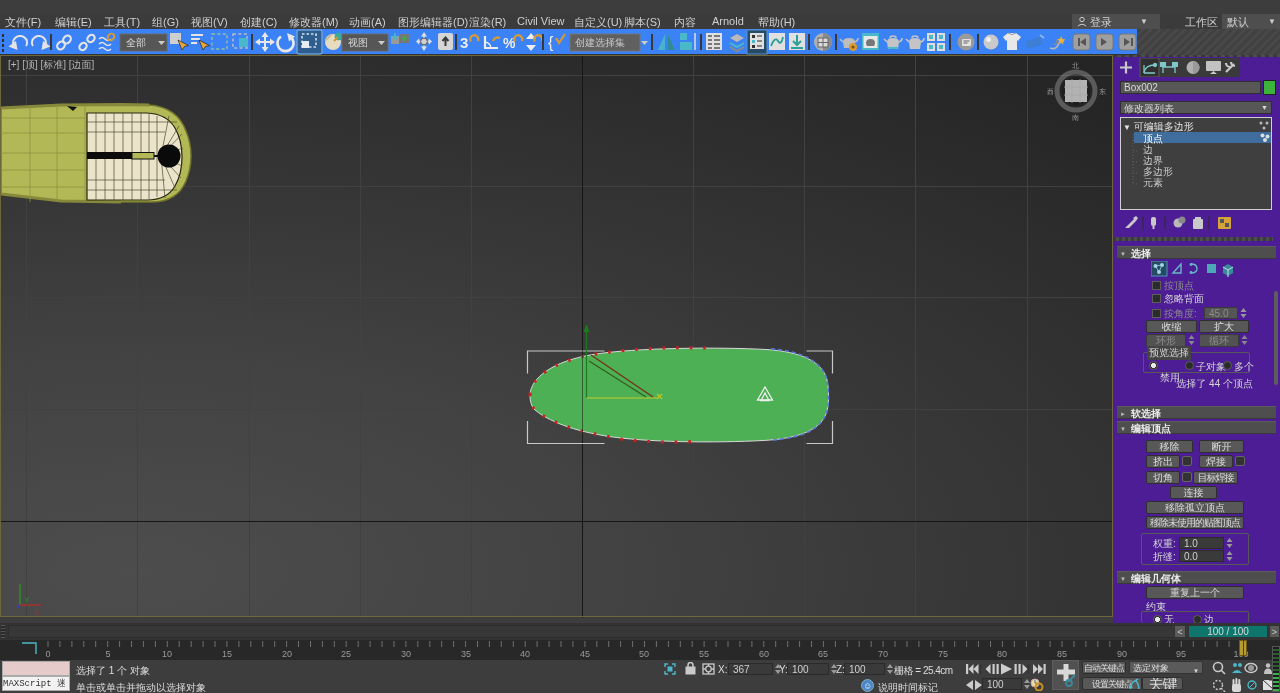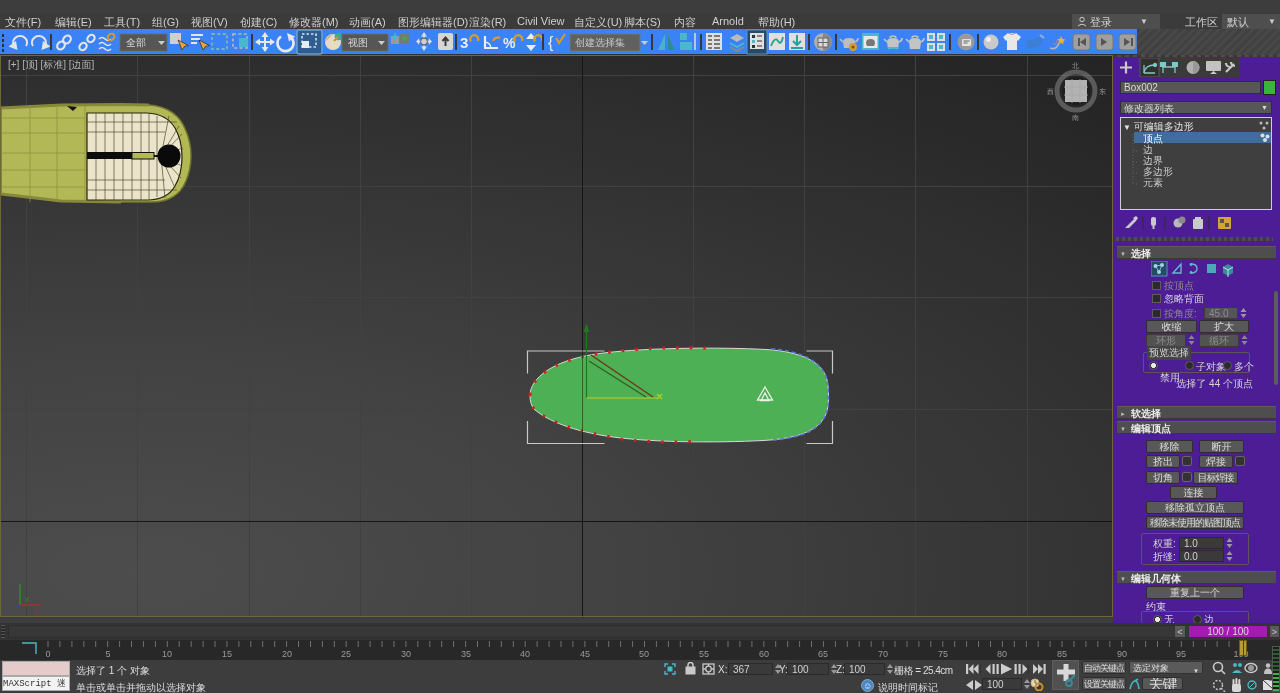--- a/index.html
+++ b/index.html
@@ -498,21 +498,21 @@
 <div class="abs grp" style="left:28px;top:556px;width:108px;height:12px;border-bottom:none"></div>
 <span class="rad radon" style="left:40px;top:560px"></span>
       <span class="abs" style="left:51px;top:558px">无</span>
 <span class="rad" style="left:80px;top:560px"></span>
       <span class="abs" style="left:91px;top:558px">边</span>
 </div>
 <div class="abs" id="sliderrow">
  <div class="abs" style="left:1px;top:2px;width:4px;height:13px;background:repeating-linear-gradient(0deg,#555 0 1px,#2a2a2a 1px 3px)"></div>
  <div class="abs" style="left:8px;top:2px;width:1266px;height:13px;background:#373737;border:1px solid #2d2d2d"></div>
  <div class="abs" style="left:1174px;top:2px;width:12px;height:13px;background:#5a5a5a;border:1px solid #333;color:#ccc;font-size:9px;text-align:center;line-height:12px">&lt;</div>
- <div class="abs" style="left:1188px;top:2px;width:80px;height:13px;background:#a21caf;border:1px solid #333;color:#d8d8d8;font-size:10px;text-align:center;line-height:12px">100 / 100</div>
+ <div class="abs" style="left:1188px;top:2px;width:80px;height:13px;background:#0f766e;border:1px solid #333;color:#d8d8d8;font-size:10px;text-align:center;line-height:12px">100 / 100</div>
  <div class="abs" style="left:1269px;top:2px;width:11px;height:13px;background:#5a5a5a;border:1px solid #333;color:#ccc;font-size:9px;text-align:center;line-height:12px">&gt;</div>
 </div>
 <div class="abs" id="ruler">
 <svg class="abs" style="left:0;top:0" width="1280" height="20">
  <rect x="0" y="0" width="1280" height="20" fill="#282828"></rect>
  <g stroke="#6e6e6e" stroke-width="1"></g>
  <g id="ticks" stroke="#777"></g>
  <path d="M22 3h14v11" fill="none" stroke="#49b8c8" stroke-width="1.4"></path>
 </svg>
 <svg class="abs" style="left:0;top:0" width="1280" height="20">
@@ -601,21 +601,21 @@
         <path d="M5 2v3h2" stroke="#666" fill="none"></path>
         <circle cx="9" cy="9" r="3.5" fill="none" stroke="#c8921f" stroke-width="2"></circle>
       </svg>
  <div class="abs" style="left:1052px;top:0;width:27px;height:30px;background:#515151;border:1px solid #5e5e5e"></div>
  <svg class="abs" style="left:1055px;top:2px" width="22" height="26">
         <path d="M11 2v17M2 10h18" stroke="#d8d8d8" stroke-width="5"></path>
         <path d="M13 20l7-7" stroke="#3a8a9a" stroke-width="2.2" fill="none"></path>
         <circle cx="14" cy="21" r="3" fill="none" stroke="#3a8a9a" stroke-width="1.8"></circle>
       </svg>
  <span class="abs btn" style="left:1082px;top:1px;width:44px;height:13px;line-height:12px;font-size:9px;letter-spacing:-1px;overflow:hidden">自动关键点</span>
- <span class="abs btn" style="left:1082px;top:17px;width:44px;height:13px;line-height:12px;font-size:9px;letter-spacing:-1px;overflow:hidden">设置关键点</span>
+ <span class="abs btn" style="left:1082px;top:17px;width:60px;height:13px;line-height:12px;font-size:9px;letter-spacing:-1px;overflow:hidden">设置关键点</span>
  <span class="abs" style="left:1129px;top:1px;width:74px;height:13px;background:#5a5a5a;border:1px solid #333;padding-left:3px;line-height:12px;font-size:9px">选定对象<i style="position:absolute;right:3px;top:3px;font-size:6px;font-style:normal">▼</i></span>
  <svg class="abs" style="left:1128px;top:18px" width="13" height="13">
         <path d="M2 11q2-8 5-8t4 8M7 3L10 1" stroke="#49b8c8" stroke-width="1.6" fill="none"></path>
       </svg>
  <span class="abs btn" style="left:1142px;top:17px;width:41px;height:13px;line-height:12px;font-size:15px;letter-spacing:-1px;overflow:hidden">关键点过滤器...</span>
  <svg class="abs" style="left:1211px;top:1px" width="64" height="31">
   <g fill="none" stroke="#c9c9c9" stroke-width="1.6">
           <circle cx="7" cy="6" r="4.5"></circle>
           <path d="M10 9l4 4"></path>
         </g>

